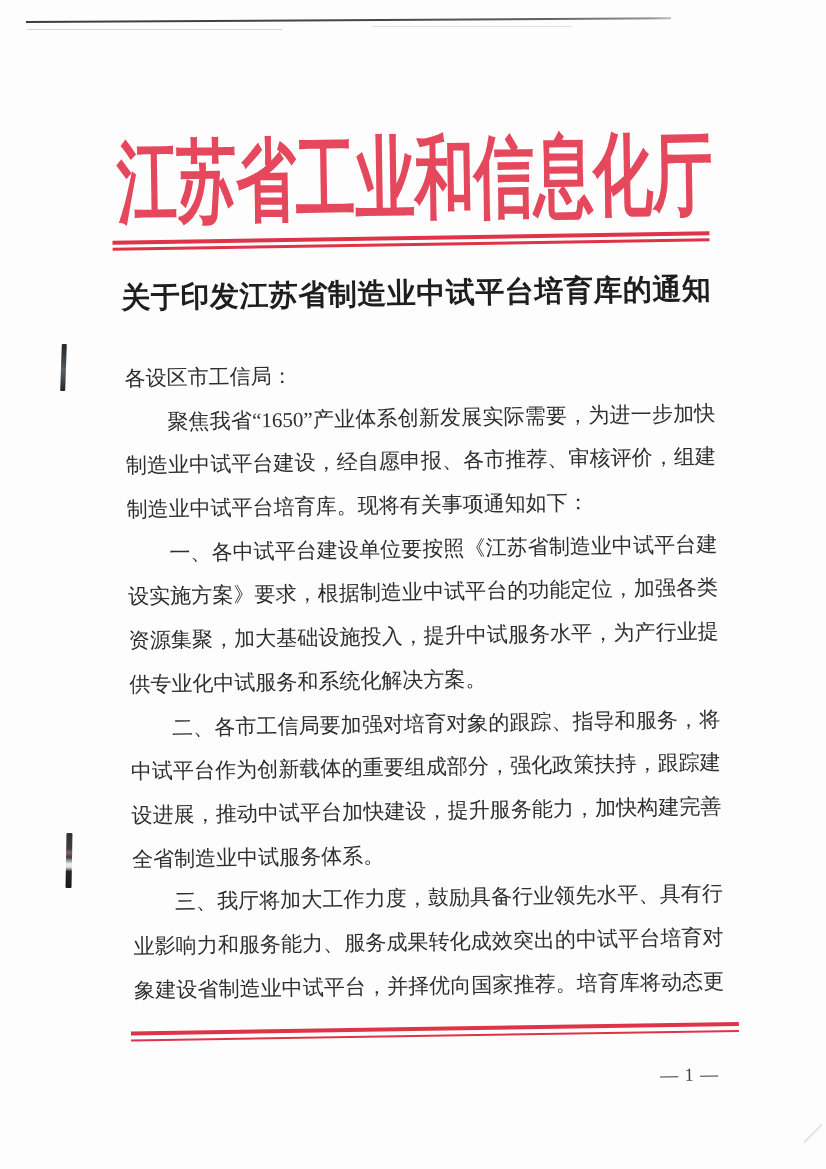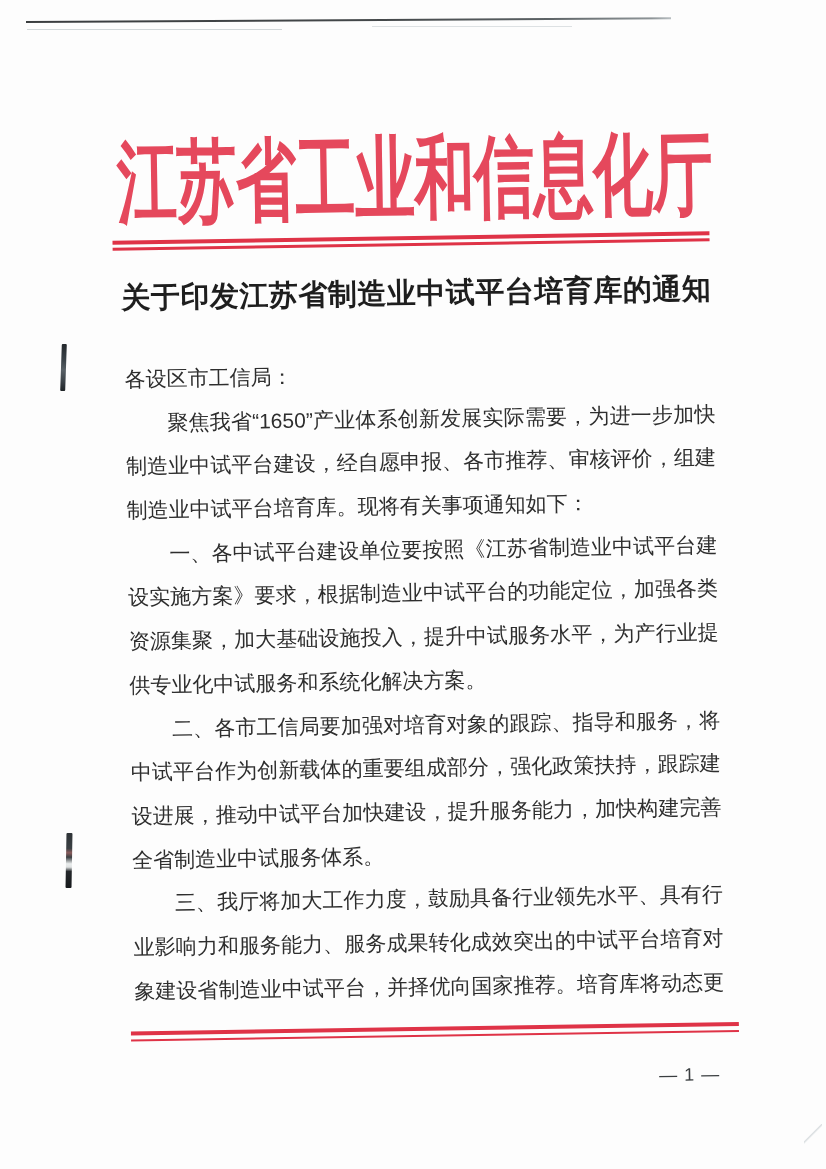--- a/index.html
+++ b/index.html
@@ -1,21 +1,21 @@
 <!DOCTYPE html>
 <html style="--accent-red: #e5485c; --rule-red: #df3347; --title-black: #1e1e1e; --text-black: #2e2e2e;"><head>
 <meta charset="utf-8">
 <style>
   html,body{margin:0;padding:0;background:#ffffff;}
   .scan{
     position:relative;
     width:826px;height:1169px;
     background:#fdfdfd;
     overflow:hidden;
-    font-family:Liberation Sans, sans-serif;
+    font-family:Liberation Serif, serif;
   }
   
   .top-edge-line{
     position:absolute;left:26px;top:21px;width:645px;height:2.4px;
     background:linear-gradient(to right,#3a3d3f 0%,#44484a 55%,#5b6164 80%,#8d9497 97%,#b9bfc2 100%);
     transform:rotate(-0.33deg);transform-origin:left center;
   }
   .top-edge-faint-a{
     position:absolute;left:27px;top:29px;width:255px;height:1.2px;
     background:#c2c9cc;opacity:.75;

